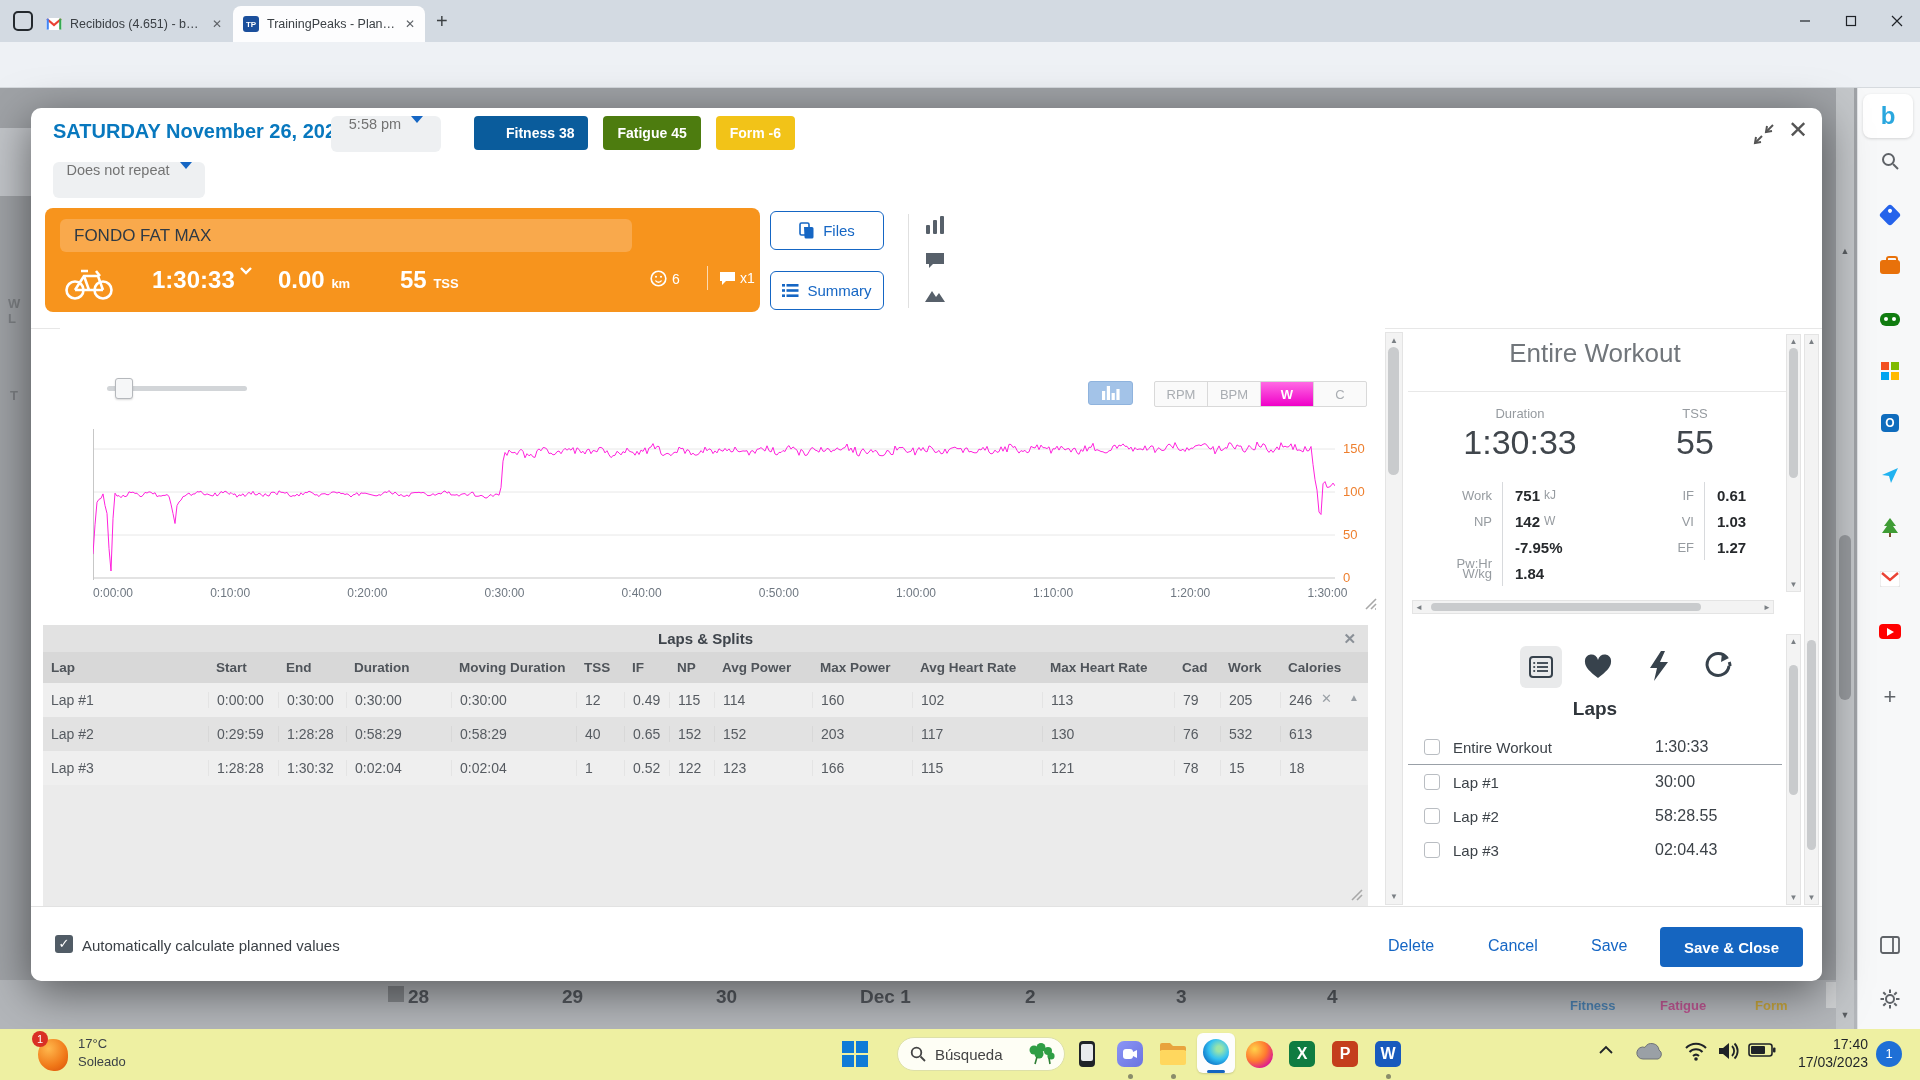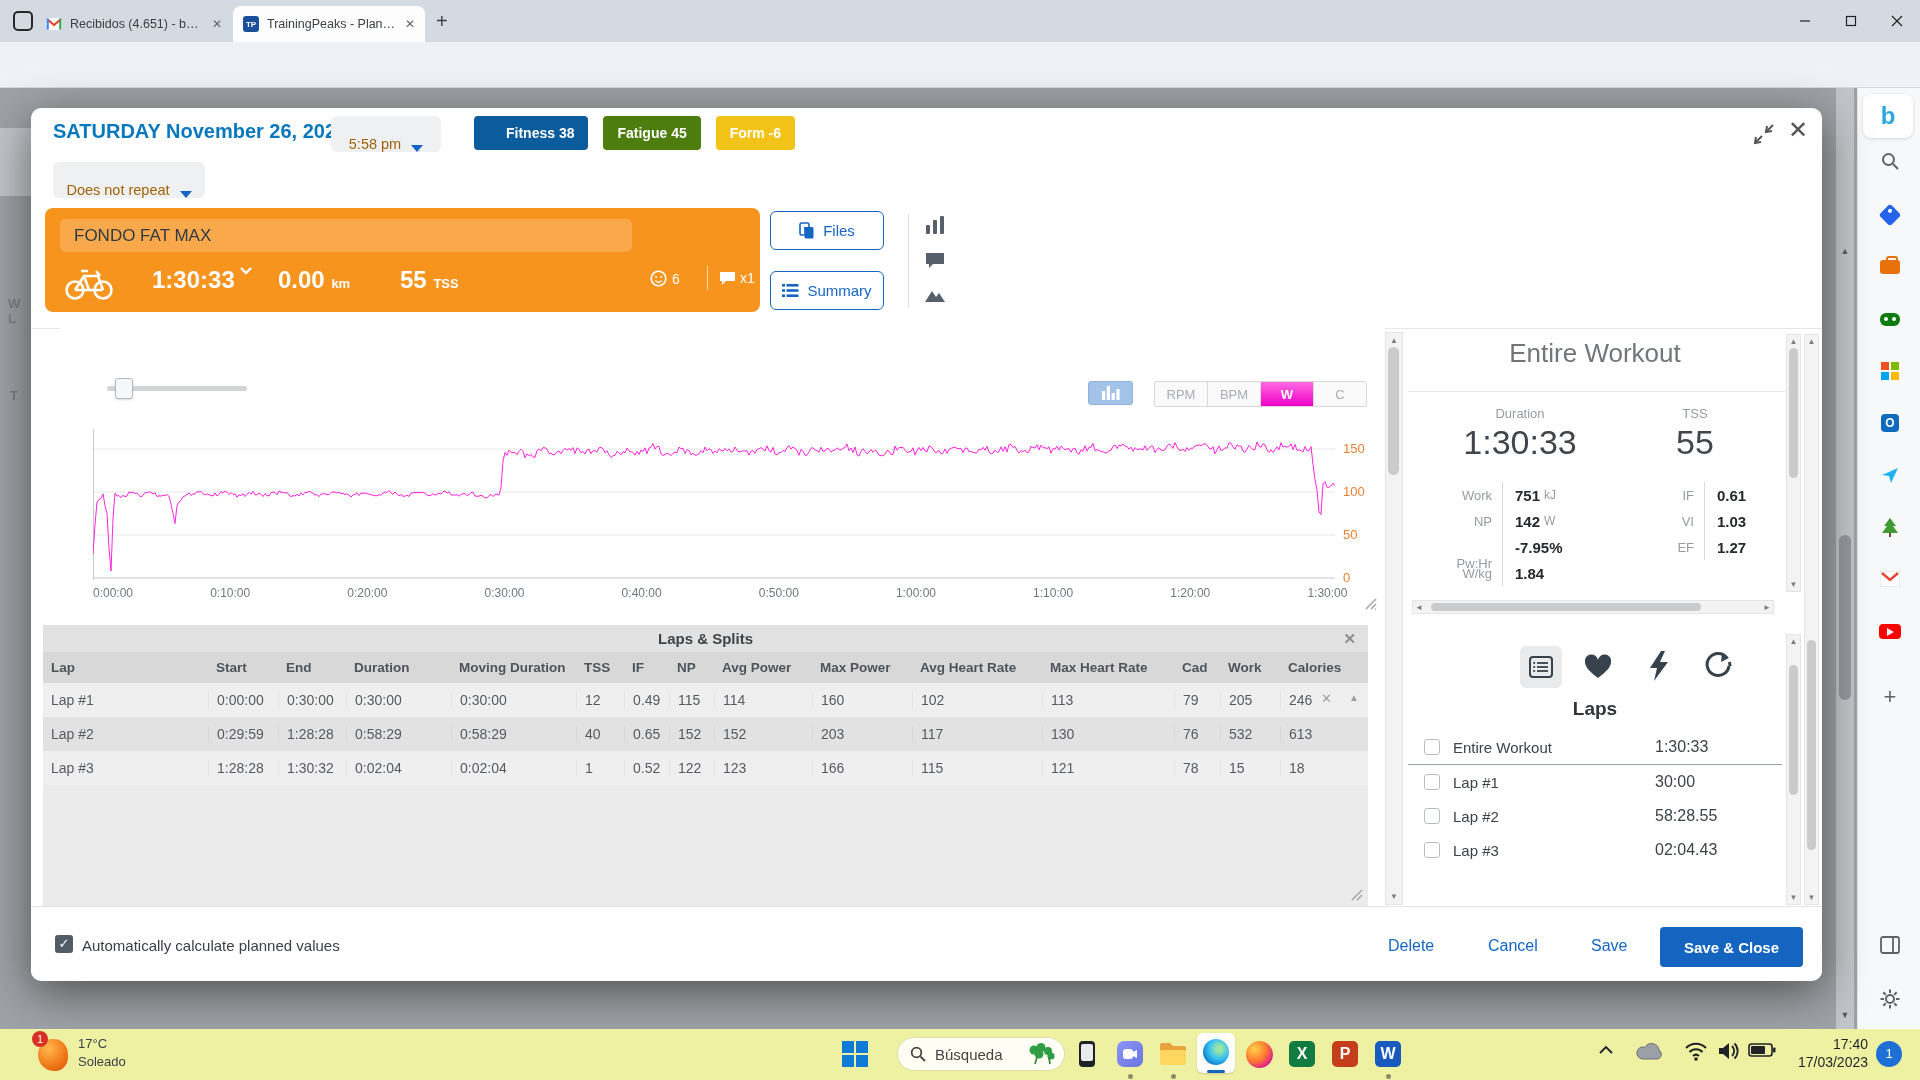--- a/index.html
+++ b/index.html
@@ -29,21 +29,21 @@
   .dimletter{position:absolute;color:#7d8084;font-size:13px;font-weight:bold;}
   .pagescroll{position:absolute;left:1836px;top:88px;width:18px;height:941px;background:#c3c6c9;}
 
   
   .sidebar{position:absolute;left:1857px;top:88px;width:63px;height:941px;background:#f7f8f9;border-left:1px solid #e1e3e6;box-sizing:border-box;}
   .sbicon{position:absolute;left:19px;width:26px;height:26px;display:flex;align-items:center;justify-content:center;}
 
   
   .modal{position:absolute;left:31px;top:108px;width:1791px;height:872px;background:#fff;border-radius:10px;box-shadow:0 12px 46px rgba(0,0,0,.5);}
   .m-abs{position:absolute;}
-  .pill{background:#eef0f2;border-radius:6px;display:flex;align-items:flex-end;justify-content:center;gap:10px;font-size:14.5px;color:#a16207;}
+  .pill{background:#eef0f2;border-radius:6px;display:flex;align-items:flex-start;justify-content:center;gap:10px;font-size:14.5px;color:#737373;}
   .caret{width:0;height:0;border-left:6px solid transparent;border-right:6px solid transparent;border-top:7px solid #1566c4;}
   .badge{display:inline-flex;align-items:center;height:34px;padding:0 14px;border-radius:4px;color:#fff;font-size:14px;font-weight:bold;margin-right:15px;}
   .ocard{position:absolute;left:14px;top:100px;width:715px;height:104px;background:#f7941d;border-radius:8px;}
   .otitle{position:absolute;left:15px;top:11px;width:572px;height:33px;background:#f9a94c;border:none;border-radius:6px;font-family:"Liberation Sans",sans-serif;font-size:17px;color:#2f3a45;padding:0 14px;box-sizing:border-box;}
   .ostat{position:absolute;color:#fff;font-weight:bold;font-size:24px;}
   .ounit{font-size:13px;font-weight:bold;}
   .bluebtn{position:absolute;width:114px;height:39px;background:#fff;border:1.5px solid #1566c4;border-radius:6px;display:flex;align-items:center;justify-content:center;gap:8px;color:#1566c4;font-size:15px;box-sizing:border-box;}
 
   
   .chartsec{position:absolute;left:29px;top:220px;width:1325px;height:292px;background:#fff;}
@@ -167,20 +167,38 @@
         </svg>
       </div>
     <div class="abs" style="left:1751px;top:50px;width:30px;height:30px;border-radius:50%;background:radial-gradient(circle at 35% 30%,#d8a06a,#8a5a32 70%,#5d3a1e);"></div>
     <div class="tbicon" style="left:1812px;top:50px;font-size:18px;color:#5f6368;letter-spacing:1px;">…</div>
   </div>
 
   <div class="backdrop">
     <div class="abs" style="left:0;top:40px;width:40px;height:68px;background:#c2c5c9;"></div>
     <div class="dimletter" style="left:8px;top:208px;">W<br>L</div>
     <div class="dimletter" style="left:10px;top:300px;">T</div>
+    <div class="calstrip">
+      <div class="abs" style="left:388px;top:6px;width:16px;height:16px;background:#85888c;"></div>
+      <div id="caldates">
+          <span class="caldate" style="left: 408px;">28</span>
+          <span class="caldate" style="left: 562px;">29</span>
+          <span class="caldate" style="left: 716px;">30</span>
+          <span class="caldate" style="left: 860px;">Dec 1</span>
+          <span class="caldate" style="left: 1025px;">2</span>
+          <span class="caldate" style="left: 1176px;">3</span>
+          <span class="caldate" style="left: 1327px;">4</span>
+        </div>
+      <div id="callegend">
+          <span class="callegend" style="left: 1570px; color: rgb(74, 127, 174);">Fitness</span>
+          <span class="callegend" style="left: 1660px; color: rgb(187, 85, 144);">Fatigue</span>
+          <span class="callegend" style="left: 1755px; color: rgb(197, 164, 60);">Form</span>
+        </div>
+      <div class="abs" style="left:1826px;top:2px;width:22px;height:26px;background:#cfd1d3;color:#55585c;text-align:center;font-size:14px;line-height:26px;">⋮</div>
+    </div>
   </div>
 
   <div class="pagescroll">
     <div class="abs" style="left:0;top:158px;width:18px;text-align:center;font-size:9px;color:#595d61;">▲</div>
     <div class="abs" style="left:3px;top:447px;width:12px;height:165px;background:#96999d;border-radius:6px;"></div>
     <div class="abs" style="left:0;top:922px;width:18px;text-align:center;font-size:9px;color:#595d61;">▼</div>
   </div>
 
   <div class="sidebar">
     <div class="abs" style="left:5px;top:6px;width:50px;height:44px;background:#fff;border-radius:8px;box-shadow:0 1px 3px rgba(0,0,0,.15);display:flex;align-items:center;justify-content:center;font-size:24px;font-weight:bold;color:#2aa7de;">b</div>

